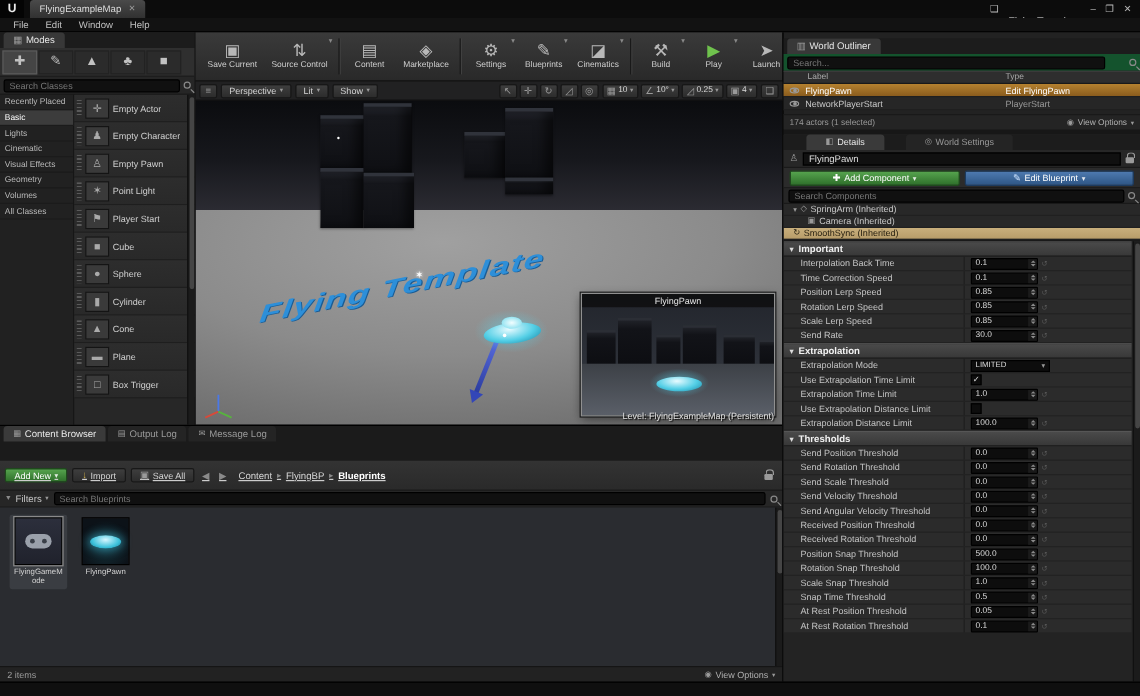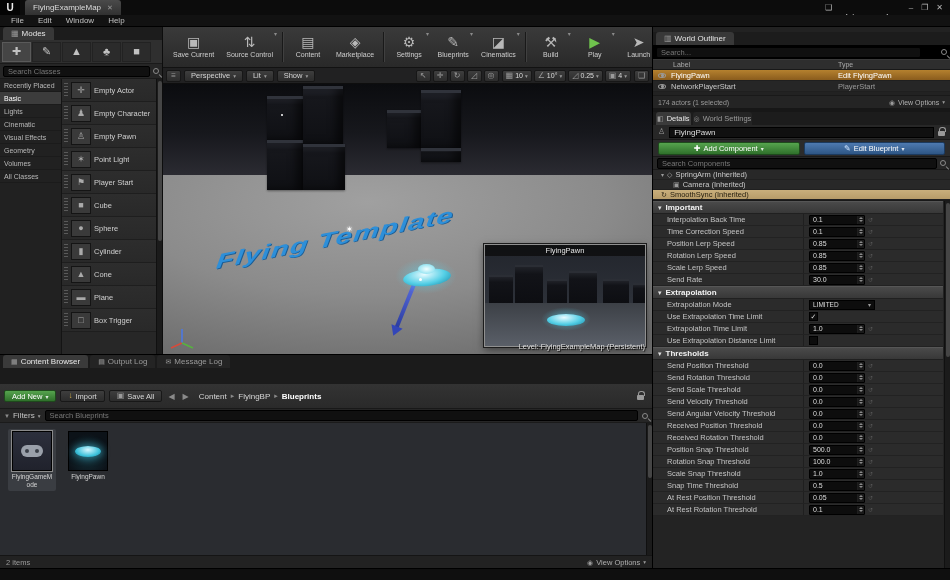--- a/index.html
+++ b/index.html
@@ -89,21 +89,21 @@
 .pv-pawn .glow{position:absolute;left:0;top:0;width:50px;height:24px;border-radius:50%;background:radial-gradient(ellipse,rgba(90,220,245,.6),rgba(90,220,245,0) 70%);}
 .pv-pawn .body{position:absolute;left:6px;top:7px;width:38px;height:12px;border-radius:50%;background:radial-gradient(ellipse at 45% 30%,#e8fbff,#54cfe6 55%,#1887a6);}
 #level-label{position:absolute;right:7px;bottom:3px;font-size:7.5px;color:#e0e0e0;text-shadow:1px 1px 1px #000;z-index:6;}
 
 
 #bottom{position:absolute;left:0;top:354px;width:652px;height:214px;background:#262626;border-top:1px solid #000;display:flex;flex-direction:column;}
 #cb-tabs{height:29px;background:#1b1b1b;display:flex;padding-left:3px;}
 .dock-tab{height:13px;display:flex;align-items:center;gap:3px;padding:0 8px;font-size:8px;color:#9a9a9a;background:#242424;border-radius:3px 3px 0 0;margin-right:2px;}
 .dock-tab.active{background:#3a3a3a;color:#e8e8e8;}
 .dock-tab .icn{font-size:7px;}
-#cb-toolbar{height:17px;background:linear-gradient(#333,#2a2a2a);border-bottom:1px solid #191919;display:flex;align-items:center;gap:4px;padding:12px 4px;}
+#cb-toolbar{height:17px;background:linear-gradient(#333,#2a2a2a);border-bottom:1px solid #191919;display:flex;align-items:center;gap:4px;padding:12px 4px;text-decoration:underline;}
 .btn{display:flex;align-items:center;gap:3px;font-size:7.5px;height:12px;padding:0 7px;border-radius:2px;color:#fff;}
 .btn .caret{font-size:6px;color:rgba(255,255,255,.85);}
 .btn-green{background:linear-gradient(#56a44e,#2f702b);border:1px solid #1e4a1c;}
 .btn-blue{background:linear-gradient(#4e7ab0,#2e5685);border:1px solid #1c3a5e;}
 .btn-dark{background:linear-gradient(#3e3e3e,#2c2c2c);border:1px solid #181818;color:#d6d6d6;}
 .nav-arrow{font-size:8px;color:#8a8a8a;padding:0 2px;}
 #crumbs{display:flex;align-items:center;gap:4px;font-size:8px;color:#cfcfcf;margin-left:4px;}
 .crumb{color:#d6d6d6;}
 .crumb.last{color:#fff;font-weight:bold;}
 .crumb-sep{color:#8a8a8a;font-size:7px;}
@@ -123,37 +123,37 @@
 .gamepad::before{left:4px;}.gamepad::after{right:4px;}
 .mini-pawn{width:26px;height:11px;border-radius:50%;background:radial-gradient(ellipse at 50% 35%,#d6f6ff,#3fc3dc 60%,#157a93);box-shadow:0 0 7px 2px rgba(64,200,230,.5);}
 .alabel{font-size:6.5px;color:#d4d4d4;text-align:center;line-height:1.2;word-break:break-all;}
 #cb-footer{height:13px;background:#222;border-top:1px solid #151515;display:flex;align-items:center;font-size:7.5px;color:#9c9c9c;padding:0 6px;}
 .vo{margin-left:auto;display:flex;align-items:center;gap:3px;color:#b0b0b0;}
 .vo .icn{font-size:7px;}
 
 
 #right{position:absolute;left:652px;top:27px;width:298px;height:541px;background:#222;border-left:1px solid #000;}
 #outliner{position:absolute;left:0;top:5px;right:0;height:76px;display:flex;flex-direction:column;}
-.out-search{height:14px;display:flex;align-items:center;gap:20px;padding:0 3px;background:#000000;}
+.out-search{height:14px;display:flex;align-items:center;gap:20px;padding:0 3px;background:#14532d;}
 #out-head{height:11px;display:flex;align-items:center;background:#2e2e2e;border-top:1px solid #3a3a3a;border-bottom:1px solid #191919;font-size:7px;color:#aaa;}
 .out-col.c0{flex:1;padding-left:20px;}
 .out-col.c1{width:112px;}
 #out-rows{background:#262626;}
 .out-row{height:11px;display:flex;align-items:center;font-size:7.5px;color:#c8c8c8;border-bottom:1px solid #1f1f1f;}
 .eye{width:8px;height:5px;border:1px solid #9a9a9a;border-radius:50%;position:relative;display:inline-block;margin:0 5px;flex:none;}
 .eye::after{content:'';position:absolute;left:2px;top:0.5px;width:2.5px;height:2.5px;border-radius:50%;background:#9a9a9a;}
 .out-label{flex:1;white-space:nowrap;overflow:hidden;}
 .out-type{width:112px;color:#9a9a9a;white-space:nowrap;overflow:hidden;}
 .out-row.selected{background:linear-gradient(#b5812f,#8a5c1d);color:#fff;}
 .out-row.selected .out-type{color:#fff;}
 .out-foot{height:13px;margin-top:auto;display:flex;align-items:center;font-size:7px;color:#999;padding:0 5px;background:#242424;border-top:1px solid #191919;}
 .splitter{position:absolute;left:0;right:0;height:4px;background:#171717;}
 #details{position:absolute;left:0;top:85px;right:0;bottom:0;display:flex;flex-direction:column;background:#252525;}
 #det-tabs{height:13px;background:#1c1c1c;display:flex;padding-left:3px;}
-.dock-tab.small{font-size:7.5px;padding:0 1px;}
+.dock-tab.small{font-size:7.5px;padding:0 16px;margin-left:16px;}
 .name-row{height:15px;display:flex;align-items:center;gap:4px;padding:0 5px;background:#272727;border-bottom:1px solid #191919;}
 #actor-name{flex:1;height:11px;background:#101010;border:1px solid #000;color:#ddd;font-size:8px;padding:0 4px;outline:none;}
 .lock{width:7px;height:5px;background:#9a9a9a;position:relative;border-radius:1px;margin-top:3px;flex:none;}
 .lock::before{content:'';position:absolute;left:1px;top:-4px;width:5px;height:4px;border:1px solid #9a9a9a;border-bottom:none;border-radius:3px 3px 0 0;}
 .btn-row{height:17px;display:flex;gap:4px;padding:2px 5px;background:#2b2b2b;border-bottom:1px solid #191919;}
 .btn-row .btn{flex:1;justify-content:center;height:13px;}
 .mini-search{height:13px;display:flex;align-items:center;gap:3px;padding:0 4px;background:#262626;border-bottom:1px solid #191919;}
 #comp-list{height:31px;background:#282828;border-bottom:1px solid #191919;overflow:hidden;}
 .comp-row{height:10px;display:flex;align-items:center;gap:3px;font-size:7.5px;color:#c8c8c8;border-bottom:1px solid #202020;white-space:nowrap;}
 .comp-caret{font-size:6px;color:#999;}
@@ -773,20 +773,33 @@
                 </div>
                 <span class="reset">↺</span>
               </div>
             </div>
             <div class="prop-row">
               <div class="prop-label">Use Extrapolation Distance Limit</div>
               <div class="prop-value">
                 <div class="checkbox"></div>
               </div>
             </div>
+            <div class="prop-row">
+              <div class="prop-label">Extrapolation Distance Limit</div>
+              <div class="prop-value">
+                <div class="num-box">
+                  <span class="num-val">100.0</span>
+                  <span class="spin">
+                    <i class="up"></i>
+                    <i class="dn"></i>
+                  </span>
+                </div>
+                <span class="reset">↺</span>
+              </div>
+            </div>
             <div class="sec-header">
               <span class="sec-caret">▾</span>
               <span class="sec-title">Thresholds</span>
             </div>
             <div class="prop-row">
               <div class="prop-label">Send Position Threshold</div>
               <div class="prop-value">
                 <div class="num-box">
                   <span class="num-val">0.0</span>
                   <span class="spin">

